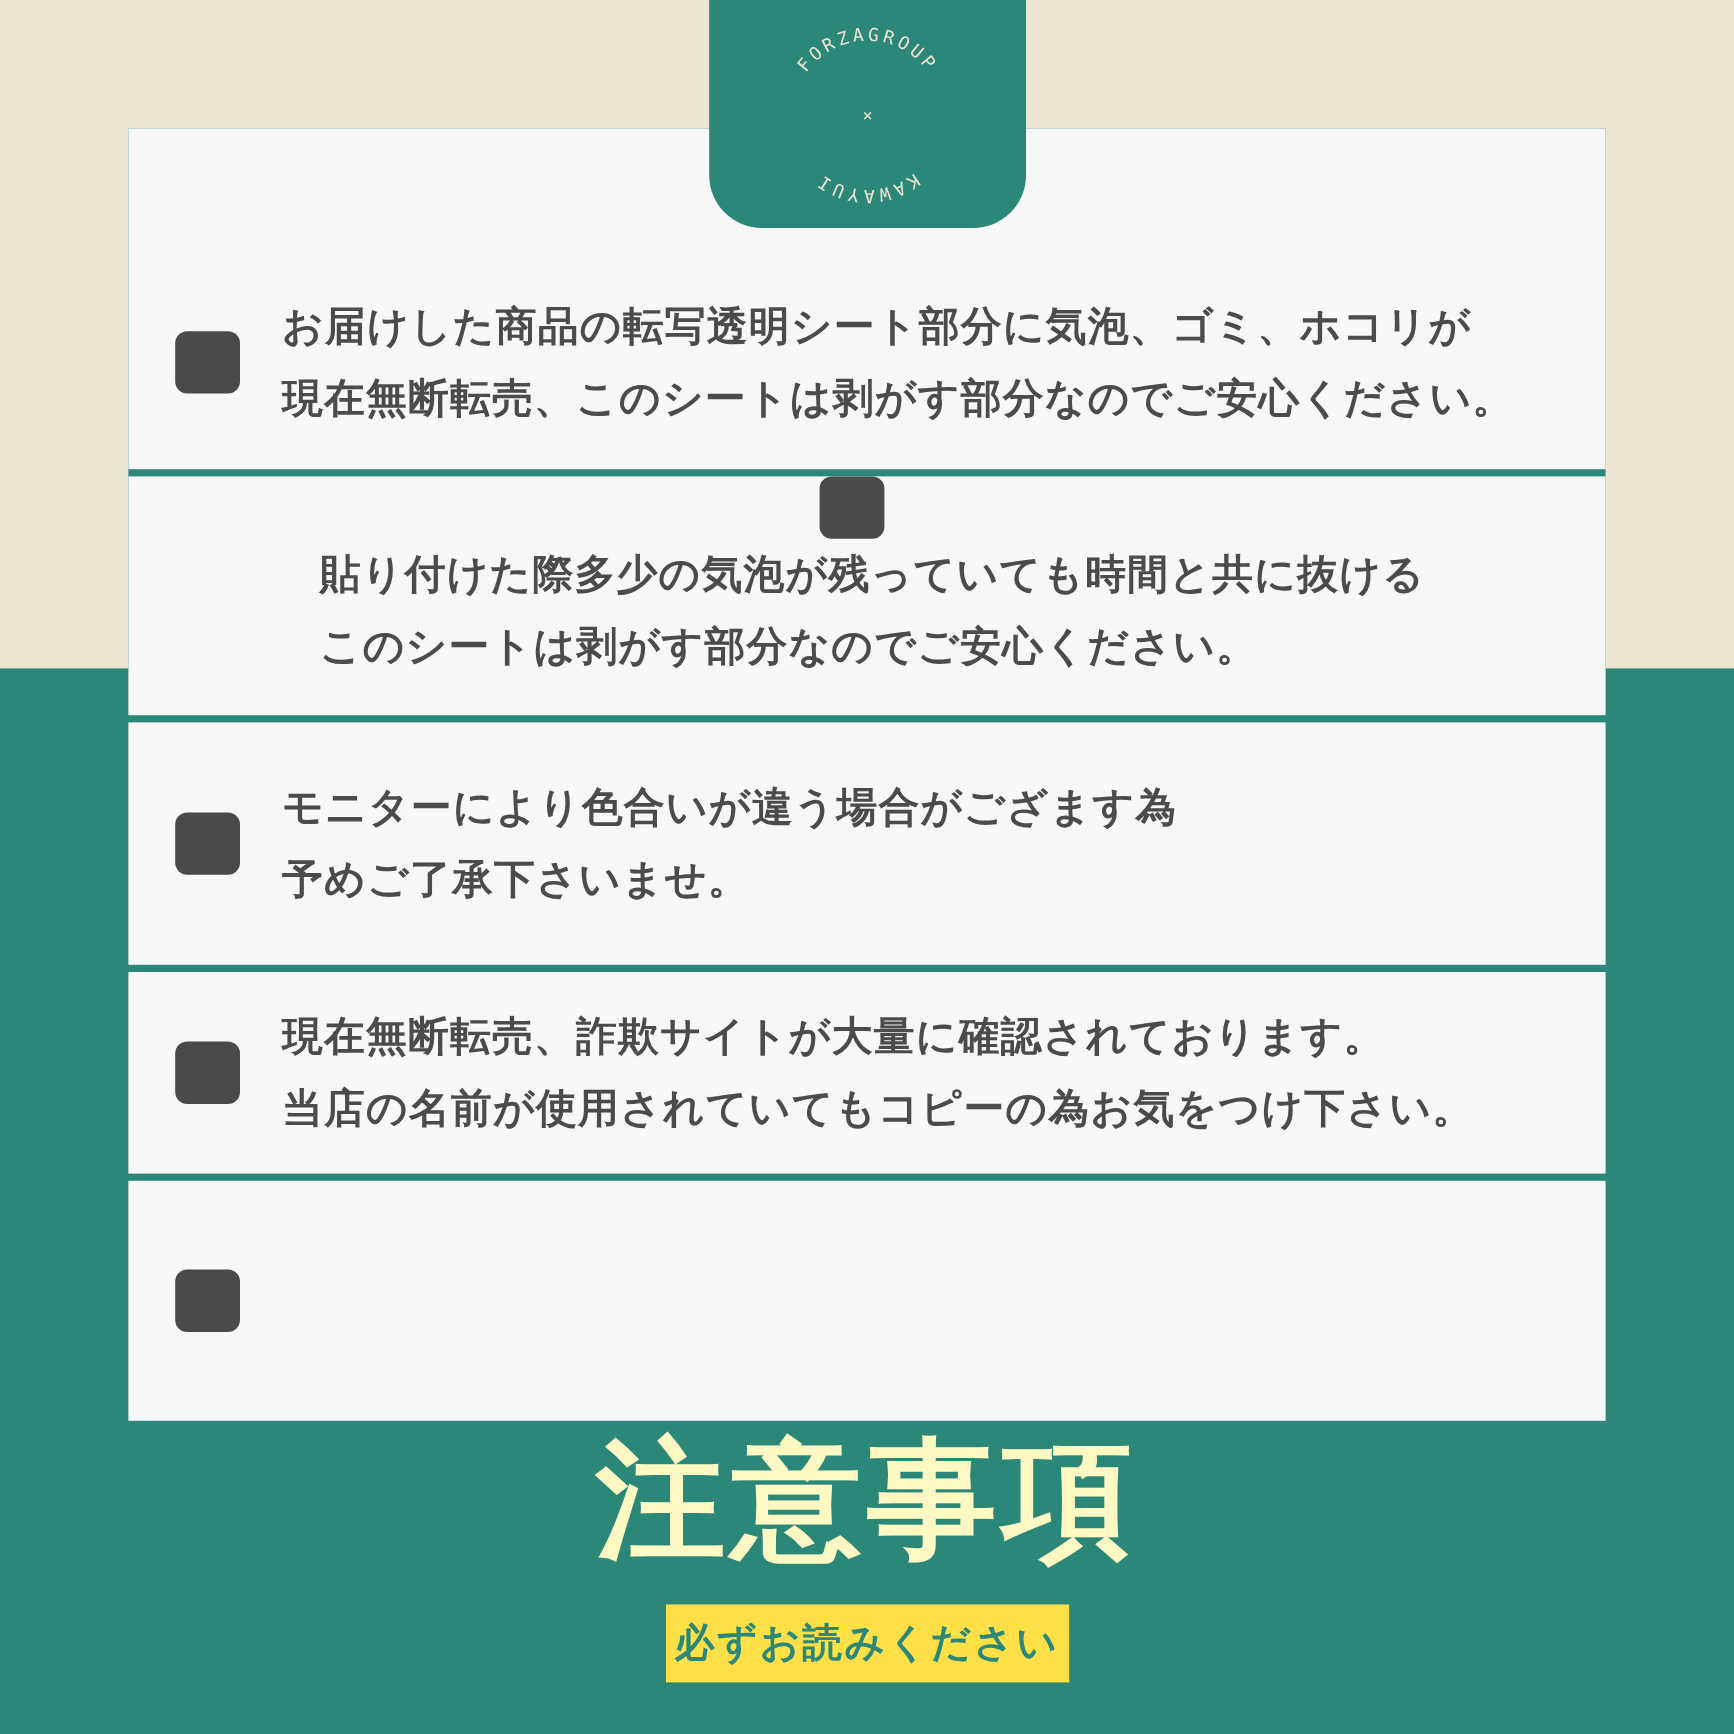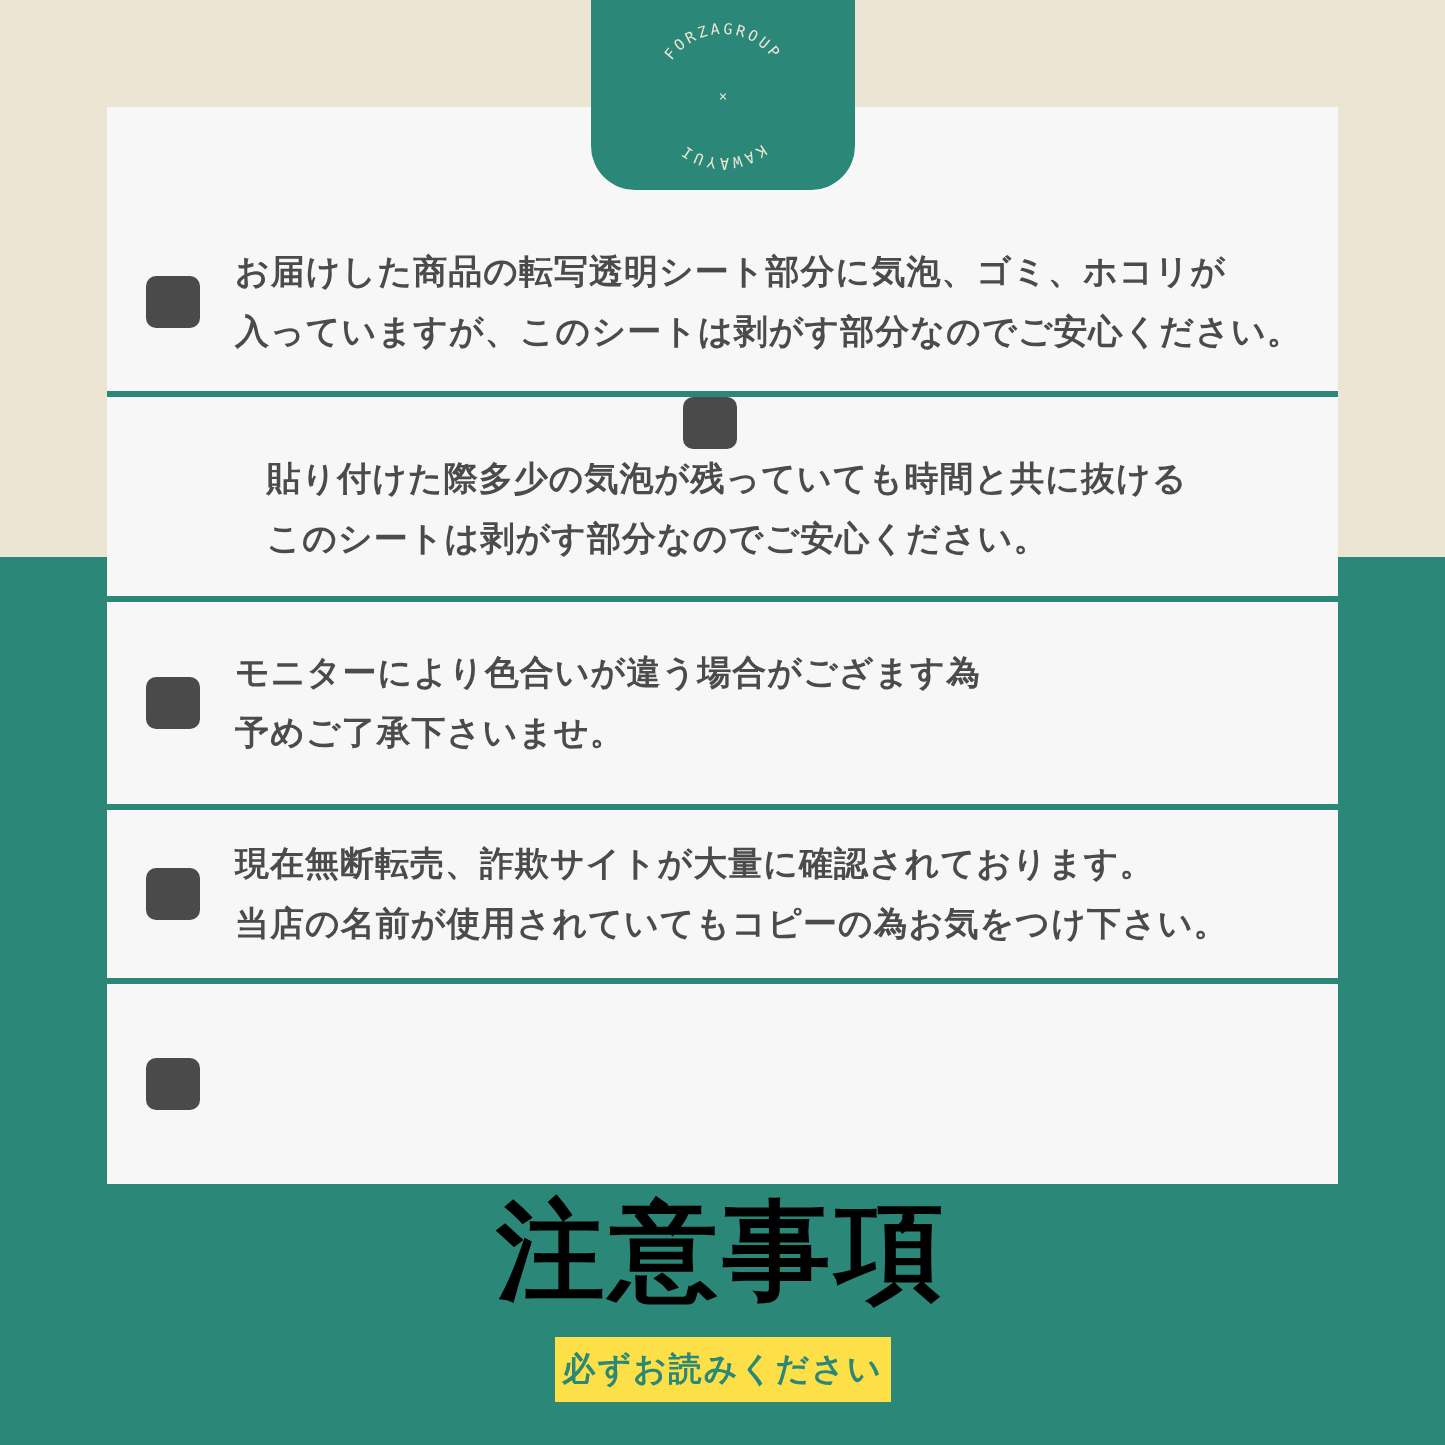--- a/index.html
+++ b/index.html
@@ -14,21 +14,20 @@
     position: absolute; top: 0; left: 0;
     width: 1445px; height: 557px;
     background: #EDE5D3;
   }
   .panel {
     position: absolute; left: 107px; top: 107px;
     width: 1231px; height: 1077px;
     background: #2B8778;
     display: flex; flex-direction: column;
     gap: 6px;
-    font-family: Liberation Serif, serif;
   }
   .note-card {
     background: #F7F7F7;
     display: flex; align-items: center;
     padding-left: 39px; padding-right: 30px;
     box-sizing: border-box;
   }
   .note-card.first { height: 284px; padding-top: 105px; }
   .note-card.second { height: 199px; flex-direction: column; }
   .note-card.third { height: 202px; }
@@ -64,21 +63,21 @@
     font-size: 15px;
     letter-spacing: 3px;
   }
   .badge .center-mark { font-size: 14px; letter-spacing: 0; }
   .footer-title {
     position: absolute; top: 1196px; left: 0;
     width: 1445px;
     text-align: center;
     font-size: 108px;
     font-weight: 900;
-    color: #000000;
+    color: #fef9c3;
     letter-spacing: 5px;
     line-height: 110px;
   }
   .notice-btn {
     position: absolute; top: 1337px; left: 50%;
     transform: translateX(-50%);
     width: 336px; height: 65px;
     background: #fde047;
     color: #2B8778;
     font-size: 33px;
@@ -91,21 +90,21 @@
 <body>
 
 <div class="bg-top"></div>
 
 <div class="panel">
 
   <div class="note-card first">
     <div class="checkbox"></div>
     <div class="note-text">
       <span class="note-line">お届けした商品の転写透明シート部分に気泡、ゴミ、ホコリが</span>
-      <span class="note-line">入っていますが、このシートは剥がす部分なのでご安心ください。</span>
+      <span class="note-line">現在無断転売、このシートは剥がす部分なのでご安心ください。</span>
     </div>
   </div>
 
   <div class="note-card second">
     <div class="checkbox"></div>
     <div class="note-text">
       <span class="note-line">貼り付けた際多少の気泡が残っていても時間と共に抜ける</span>
       <span class="note-line">このシートは剥がす部分なのでご安心ください。</span>
     </div>
   </div>

